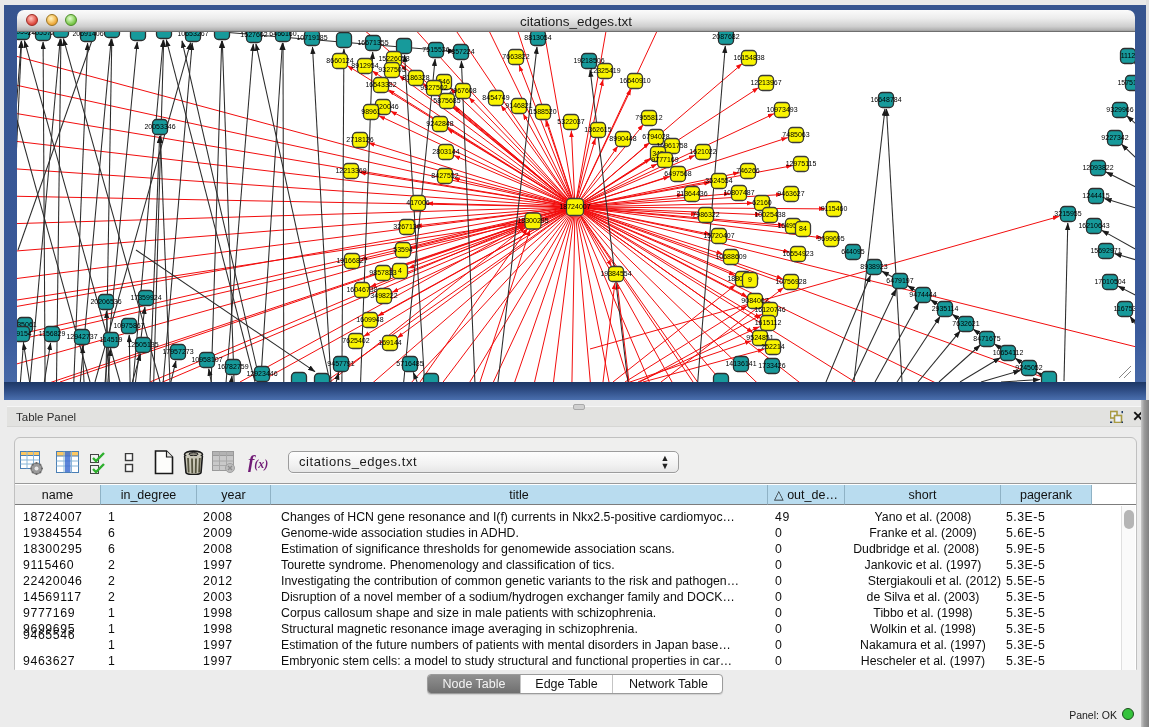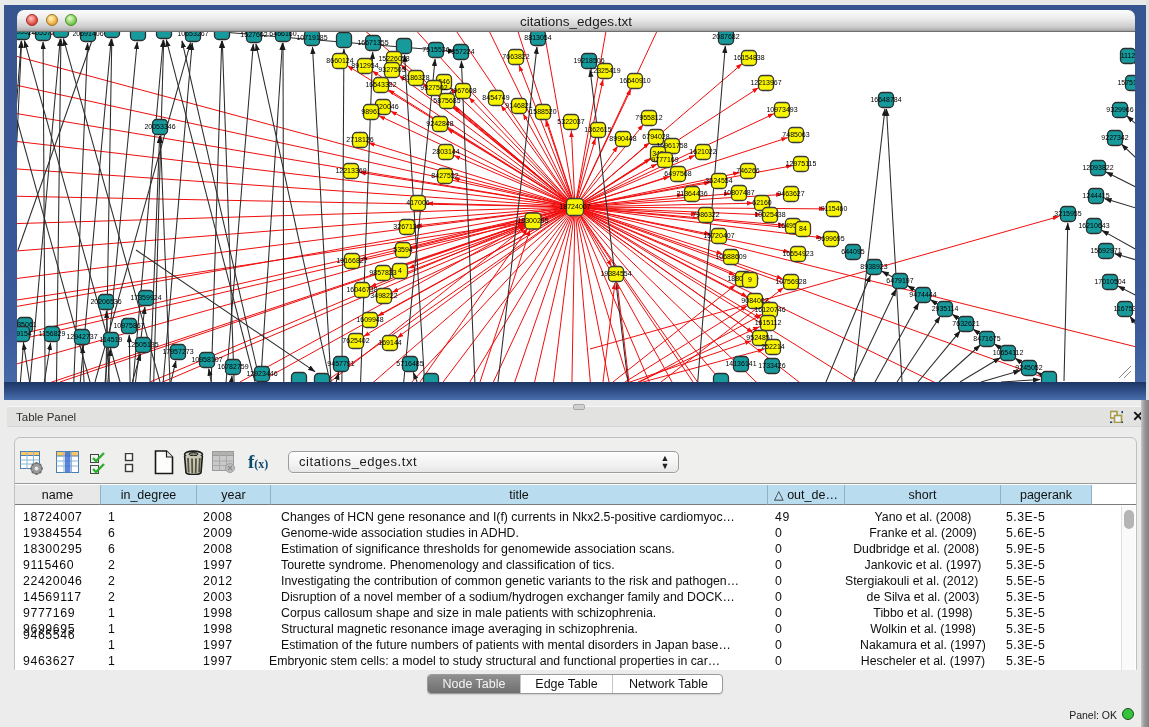--- a/index.html
+++ b/index.html
@@ -636,21 +636,21 @@
             <path d="M2.6,6 L4,22.6 c0,1 3.3,1.9 7.5,1.9 s7.5,-0.9 7.5,-1.9 L20.4,6" fill="#c8c6b6" stroke="#1a1a1a" stroke-width="1.6"></path>
             <path d="M6,8 l0.7,14.5 M10,8.6 l0.3,14.6 M14,8.6 l-0.3,14.6 M17.8,8 l-0.7,14.5" stroke="#55543f" stroke-width="1.8"></path>
           </svg>
 <svg class="ticon" style="left:197px;top:13px" width="24" height="24" viewBox="0 0 24 24">
             <rect x="0.5" y="0.5" width="21" height="19" fill="#c9c9c9" stroke="#9a9a9a"></rect>
             <rect x="0.5" y="0.5" width="21" height="4" fill="#b3b3b3" stroke="#9a9a9a"></rect>
             <path d="M0.5,10 h21 M0.5,14.5 h21 M7.5,0.5 v19 M14.5,0.5 v19" stroke="#a8a8a8" fill="none"></path>
             <circle cx="18" cy="17" r="4.5" fill="#bdbdbd" stroke="#a0a0a0"></circle>
             <path d="M16,15 l4,4 M20,15 l-4,4" stroke="#8f8f8f" stroke-width="1.4"></path>
           </svg>
-<div class="ticon" style="left:233px;top:13px;width:26px;height:24px;font-family:'Liberation Serif',serif;color:#0c4a6e;"><span style="font-size:19px;font-weight:bold;">f</span><span style="font-size:12px;font-weight:bold;">(x)</span></div>
+<div class="ticon" style="left:233px;top:13px;width:26px;height:24px;font-family:'Liberation Serif',serif;font-style:italic;color:#701a75;"><span style="font-size:19px;font-weight:bold;">f</span><span style="font-size:12px;font-weight:bold;">(x)</span></div>
         <div id="dropdown">citations_edges.txt<div id="dd-arrows">▲<br>▼</div></div>
       </div>
       <div id="tbl">
         <div class="hc" style="left:0px;width:86px;background:#e8e8e8">name</div>
 <div class="hc" style="left:86px;width:96px;background:#b9dcef">in_degree</div>
 <div class="hc" style="left:182px;width:74px;background:#b9dcef">year</div>
 <div class="hc" style="left:256px;width:497px;background:#b9dcef">title</div>
 <div class="hc" style="left:753px;width:77px;background:#b9dcef">△ out_de…</div>
 <div class="hc" style="left:830px;width:156px;background:#b9dcef">short</div>
 <div class="hc" style="left:986px;width:91px;background:#b9dcef">pagerank</div>
@@ -681,21 +681,21 @@
 <div class="rowtext" style="left:188px;top:74px;letter-spacing:0.6px">1997</div>
 <div class="rowtext" style="left:266px;top:74px">Tourette syndrome. Phenomenology and classification of tics.</div>
 <div class="rowtext" style="left:760px;top:74px;letter-spacing:0.6px">0</div>
 <div class="rowtext" style="left:830px;top:74px;width:156px;text-align:center">Jankovic et al. (1997)</div>
 <div class="rowtext" style="left:991px;top:74px;letter-spacing:0.5px">5.3E-5</div>
 <div class="rowtext" style="left:8px;top:90px;letter-spacing:0.6px">22420046</div>
 <div class="rowtext" style="left:93px;top:90px;letter-spacing:0.6px">2</div>
 <div class="rowtext" style="left:188px;top:90px;letter-spacing:0.6px">2012</div>
 <div class="rowtext" style="left:266px;top:90px">Investigating the contribution of common genetic variants to the risk and pathogen…</div>
 <div class="rowtext" style="left:760px;top:90px;letter-spacing:0.6px">0</div>
-<div class="rowtext" style="left:830px;top:90px;width:156px;text-align:left">Stergiakouli et al. (2012)</div>
+<div class="rowtext" style="left:830px;top:90px;width:156px;text-align:right">Stergiakouli et al. (2012)</div>
 <div class="rowtext" style="left:991px;top:90px;letter-spacing:0.5px">5.5E-5</div>
 <div class="rowtext" style="left:8px;top:106px;letter-spacing:0.6px">14569117</div>
 <div class="rowtext" style="left:93px;top:106px;letter-spacing:0.6px">2</div>
 <div class="rowtext" style="left:188px;top:106px;letter-spacing:0.6px">2003</div>
 <div class="rowtext" style="left:266px;top:106px">Disruption of a novel member of a sodium/hydrogen exchanger family and DOCK…</div>
 <div class="rowtext" style="left:760px;top:106px;letter-spacing:0.6px">0</div>
 <div class="rowtext" style="left:830px;top:106px;width:156px;text-align:center">de Silva et al. (2003)</div>
 <div class="rowtext" style="left:991px;top:106px;letter-spacing:0.5px">5.3E-5</div>
 <div class="rowtext" style="left:8px;top:122px;letter-spacing:0.6px">9777169</div>
 <div class="rowtext" style="left:93px;top:122px;letter-spacing:0.6px">1</div>
@@ -714,21 +714,21 @@
 <div class="rowtext" style="left:8px;top:144px;letter-spacing:0.6px">9465546</div>
 <div class="rowtext" style="left:93px;top:154px;letter-spacing:0.6px">1</div>
 <div class="rowtext" style="left:188px;top:154px;letter-spacing:0.6px">1997</div>
 <div class="rowtext" style="left:266px;top:154px">Estimation of the future numbers of patients with mental disorders in Japan base…</div>
 <div class="rowtext" style="left:760px;top:154px;letter-spacing:0.6px">0</div>
 <div class="rowtext" style="left:830px;top:154px;width:156px;text-align:center">Nakamura et al. (1997)</div>
 <div class="rowtext" style="left:991px;top:154px;letter-spacing:0.5px">5.3E-5</div>
 <div class="rowtext" style="left:8px;top:170px;letter-spacing:0.6px">9463627</div>
 <div class="rowtext" style="left:93px;top:170px;letter-spacing:0.6px">1</div>
 <div class="rowtext" style="left:188px;top:170px;letter-spacing:0.6px">1997</div>
-<div class="rowtext" style="left:254px;top:170px">Embryonic stem cells: a model to study structural and functional properties in car…</div>
+<div class="rowtext" style="left:266px;top:170px">Embryonic stem cells: a model to study structural and functional properties in car…</div>
 <div class="rowtext" style="left:760px;top:170px;letter-spacing:0.6px">0</div>
 <div class="rowtext" style="left:830px;top:170px;width:156px;text-align:center">Hescheler et al. (1997)</div>
 <div class="rowtext" style="left:991px;top:170px;letter-spacing:0.5px">5.3E-5</div>
         <div id="vsb">
             <div class="thumb"></div>
           </div>
       </div>
     </div>
 
     <div id="tabs">

